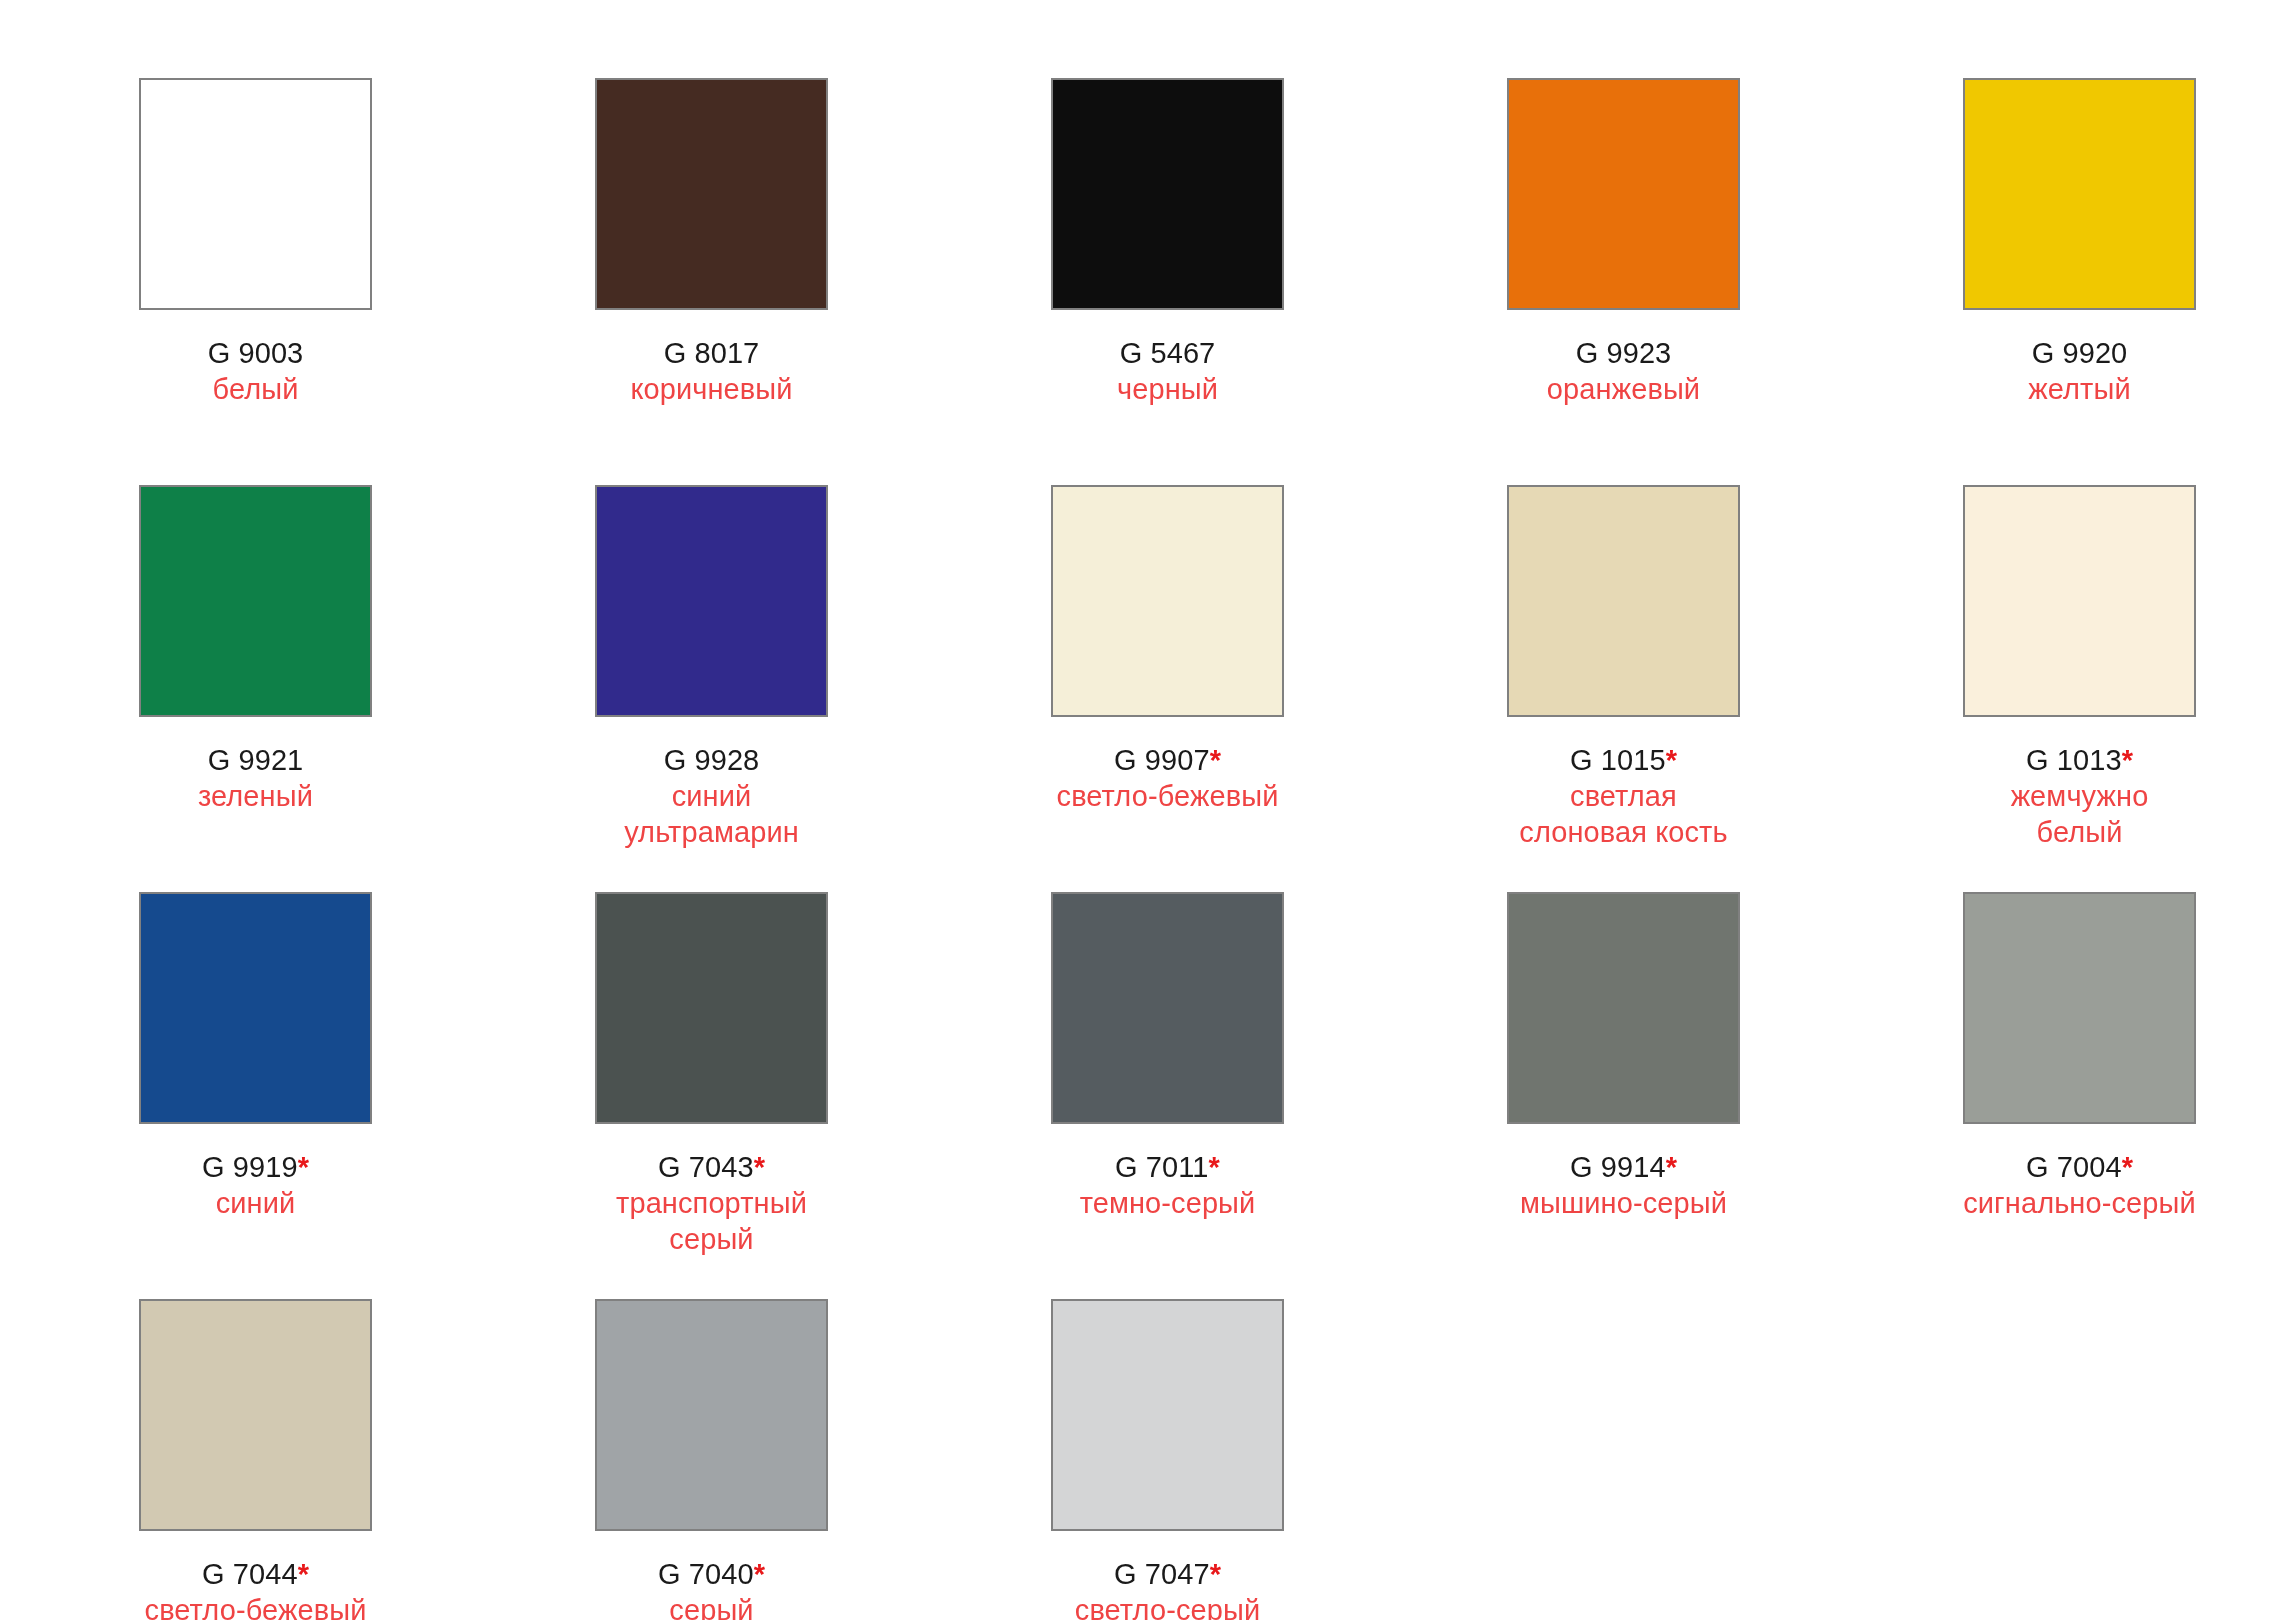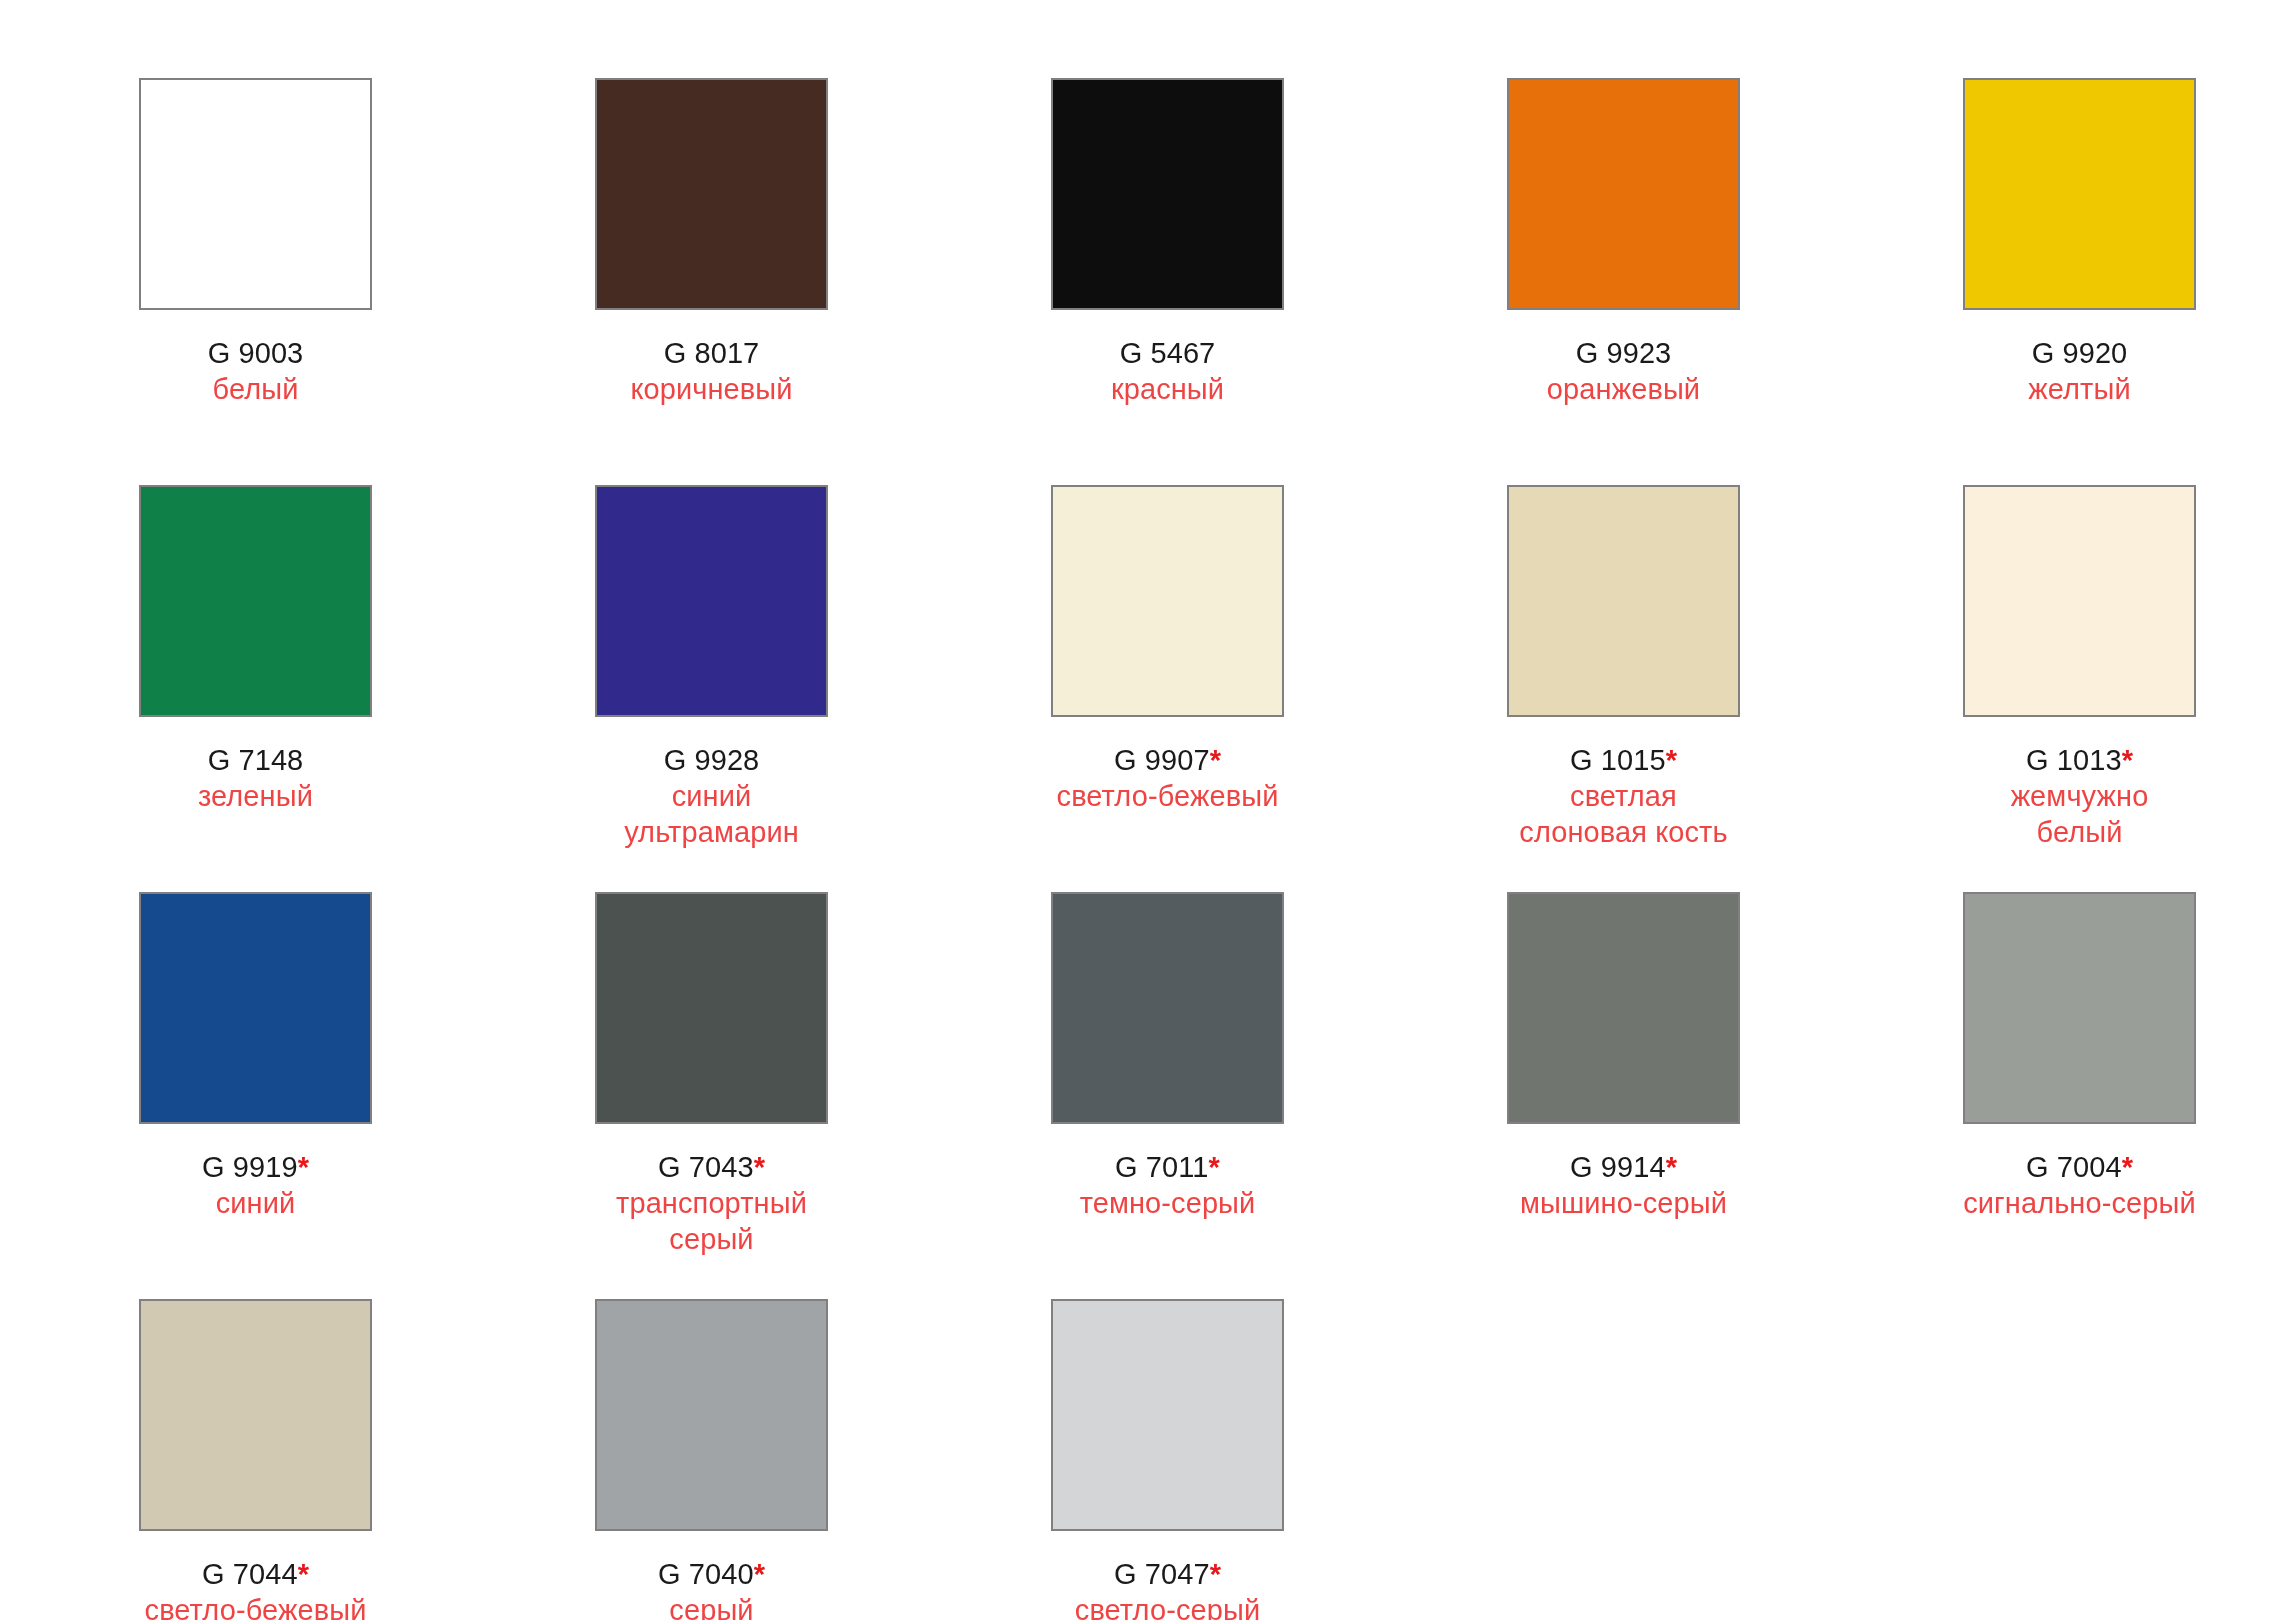--- a/index.html
+++ b/index.html
@@ -90,33 +90,33 @@
       <div class="swatch-cell">
         <div class="swatch-chip" style="background: rgb(255, 255, 255);"></div>
         <div class="swatch-caption"><span class="swatch-code-line"><span class="swatch-code">G 9003</span></span><span class="swatch-name">белый</span></div>
       </div>
       <div class="swatch-cell">
         <div class="swatch-chip" style="background: rgb(69, 43, 34);"></div>
         <div class="swatch-caption"><span class="swatch-code-line"><span class="swatch-code">G 8017</span></span><span class="swatch-name">коричневый</span></div>
       </div>
       <div class="swatch-cell">
         <div class="swatch-chip" style="background: rgb(13, 13, 13);"></div>
-        <div class="swatch-caption"><span class="swatch-code-line"><span class="swatch-code">G 5467</span></span><span class="swatch-name">красный</span></div>
+        <div class="swatch-caption"><span class="swatch-code-line"><span class="swatch-code">G 5467</span></span><span class="swatch-name">черный</span></div>
       </div>
       <div class="swatch-cell">
         <div class="swatch-chip" style="background: rgb(232, 112, 10);"></div>
         <div class="swatch-caption"><span class="swatch-code-line"><span class="swatch-code">G 9923</span></span><span class="swatch-name">оранжевый</span></div>
       </div>
       <div class="swatch-cell">
         <div class="swatch-chip" style="background: rgb(240, 200, 0);"></div>
         <div class="swatch-caption"><span class="swatch-code-line"><span class="swatch-code">G 9920</span></span><span class="swatch-name">желтый</span></div>
       </div>
       <div class="swatch-cell">
         <div class="swatch-chip" style="background: rgb(14, 128, 72);"></div>
-        <div class="swatch-caption"><span class="swatch-code-line"><span class="swatch-code">G 7148</span></span><span class="swatch-name">зеленый</span></div>
+        <div class="swatch-caption"><span class="swatch-code-line"><span class="swatch-code">G 9921</span></span><span class="swatch-name">зеленый</span></div>
       </div>
       <div class="swatch-cell">
         <div class="swatch-chip" style="background: rgb(49, 42, 140);"></div>
         <div class="swatch-caption"><span class="swatch-code-line"><span class="swatch-code">G 9928</span></span><span class="swatch-name">синий ультрамарин</span></div>
       </div>
       <div class="swatch-cell">
         <div class="swatch-chip" style="background: rgb(245, 239, 216);"></div>
         <div class="swatch-caption"><span class="swatch-code-line"><span class="swatch-code">G 9907</span><span class="swatch-star">*</span></span><span class="swatch-name">светло-бежевый</span></div>
       </div>
       <div class="swatch-cell">

